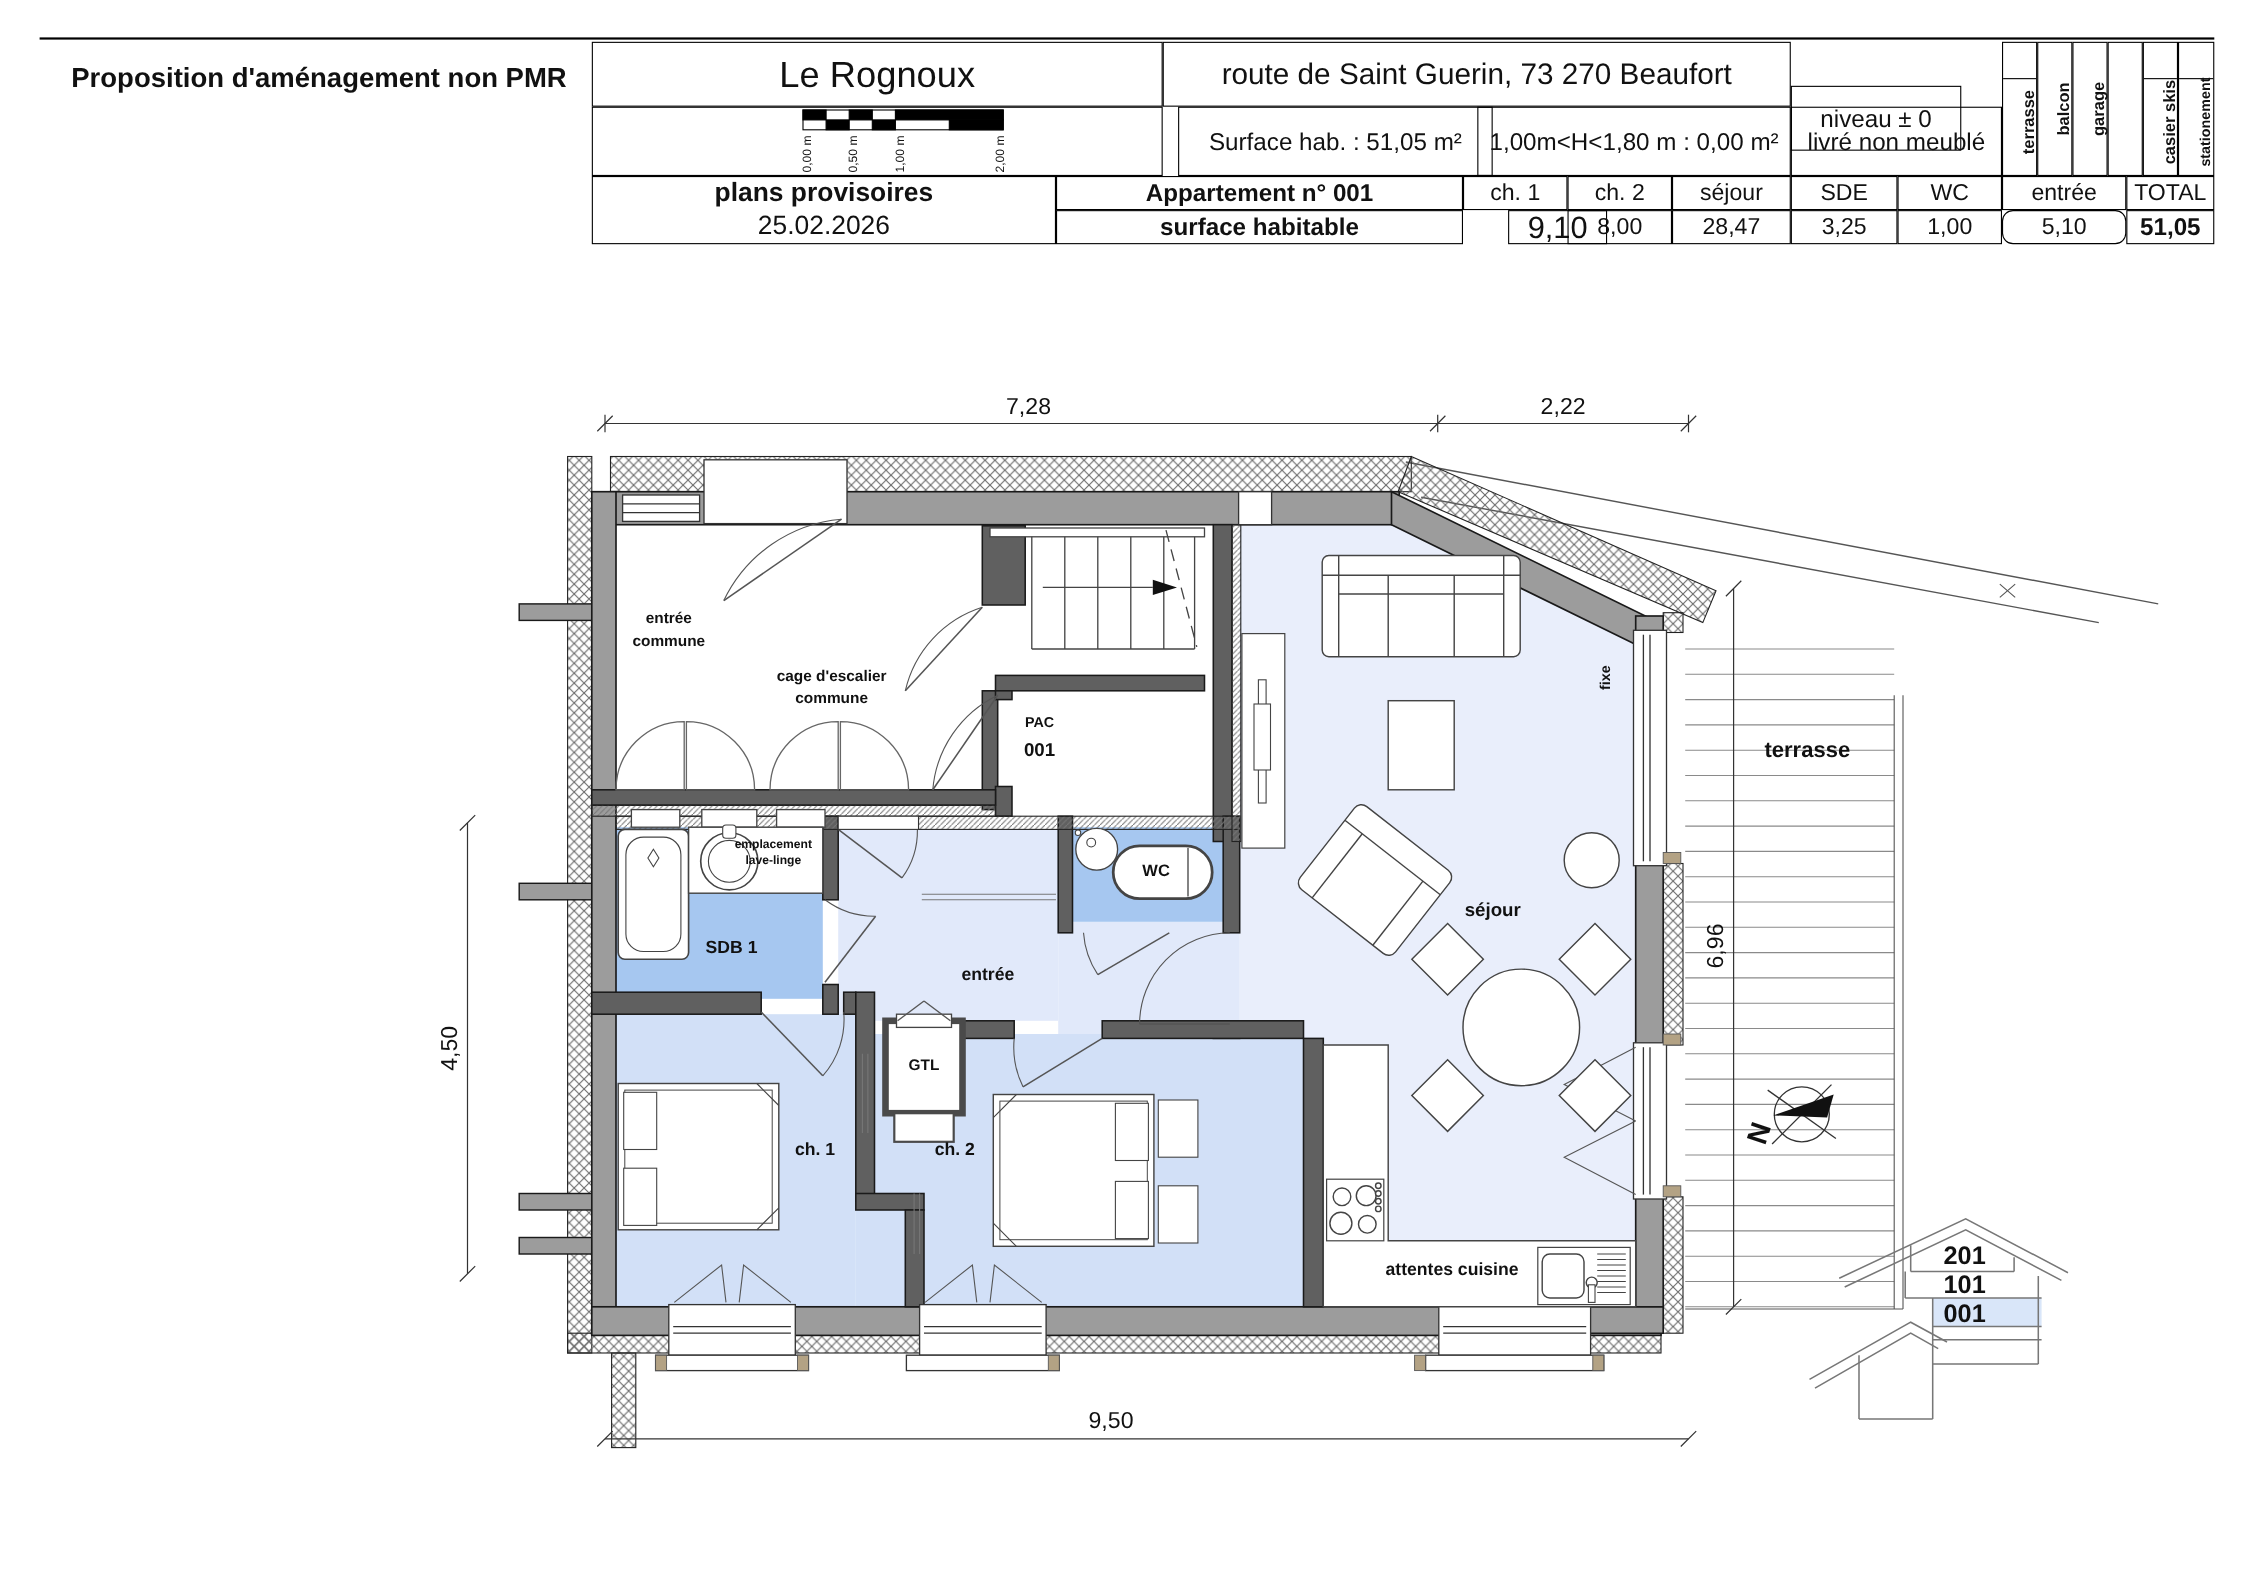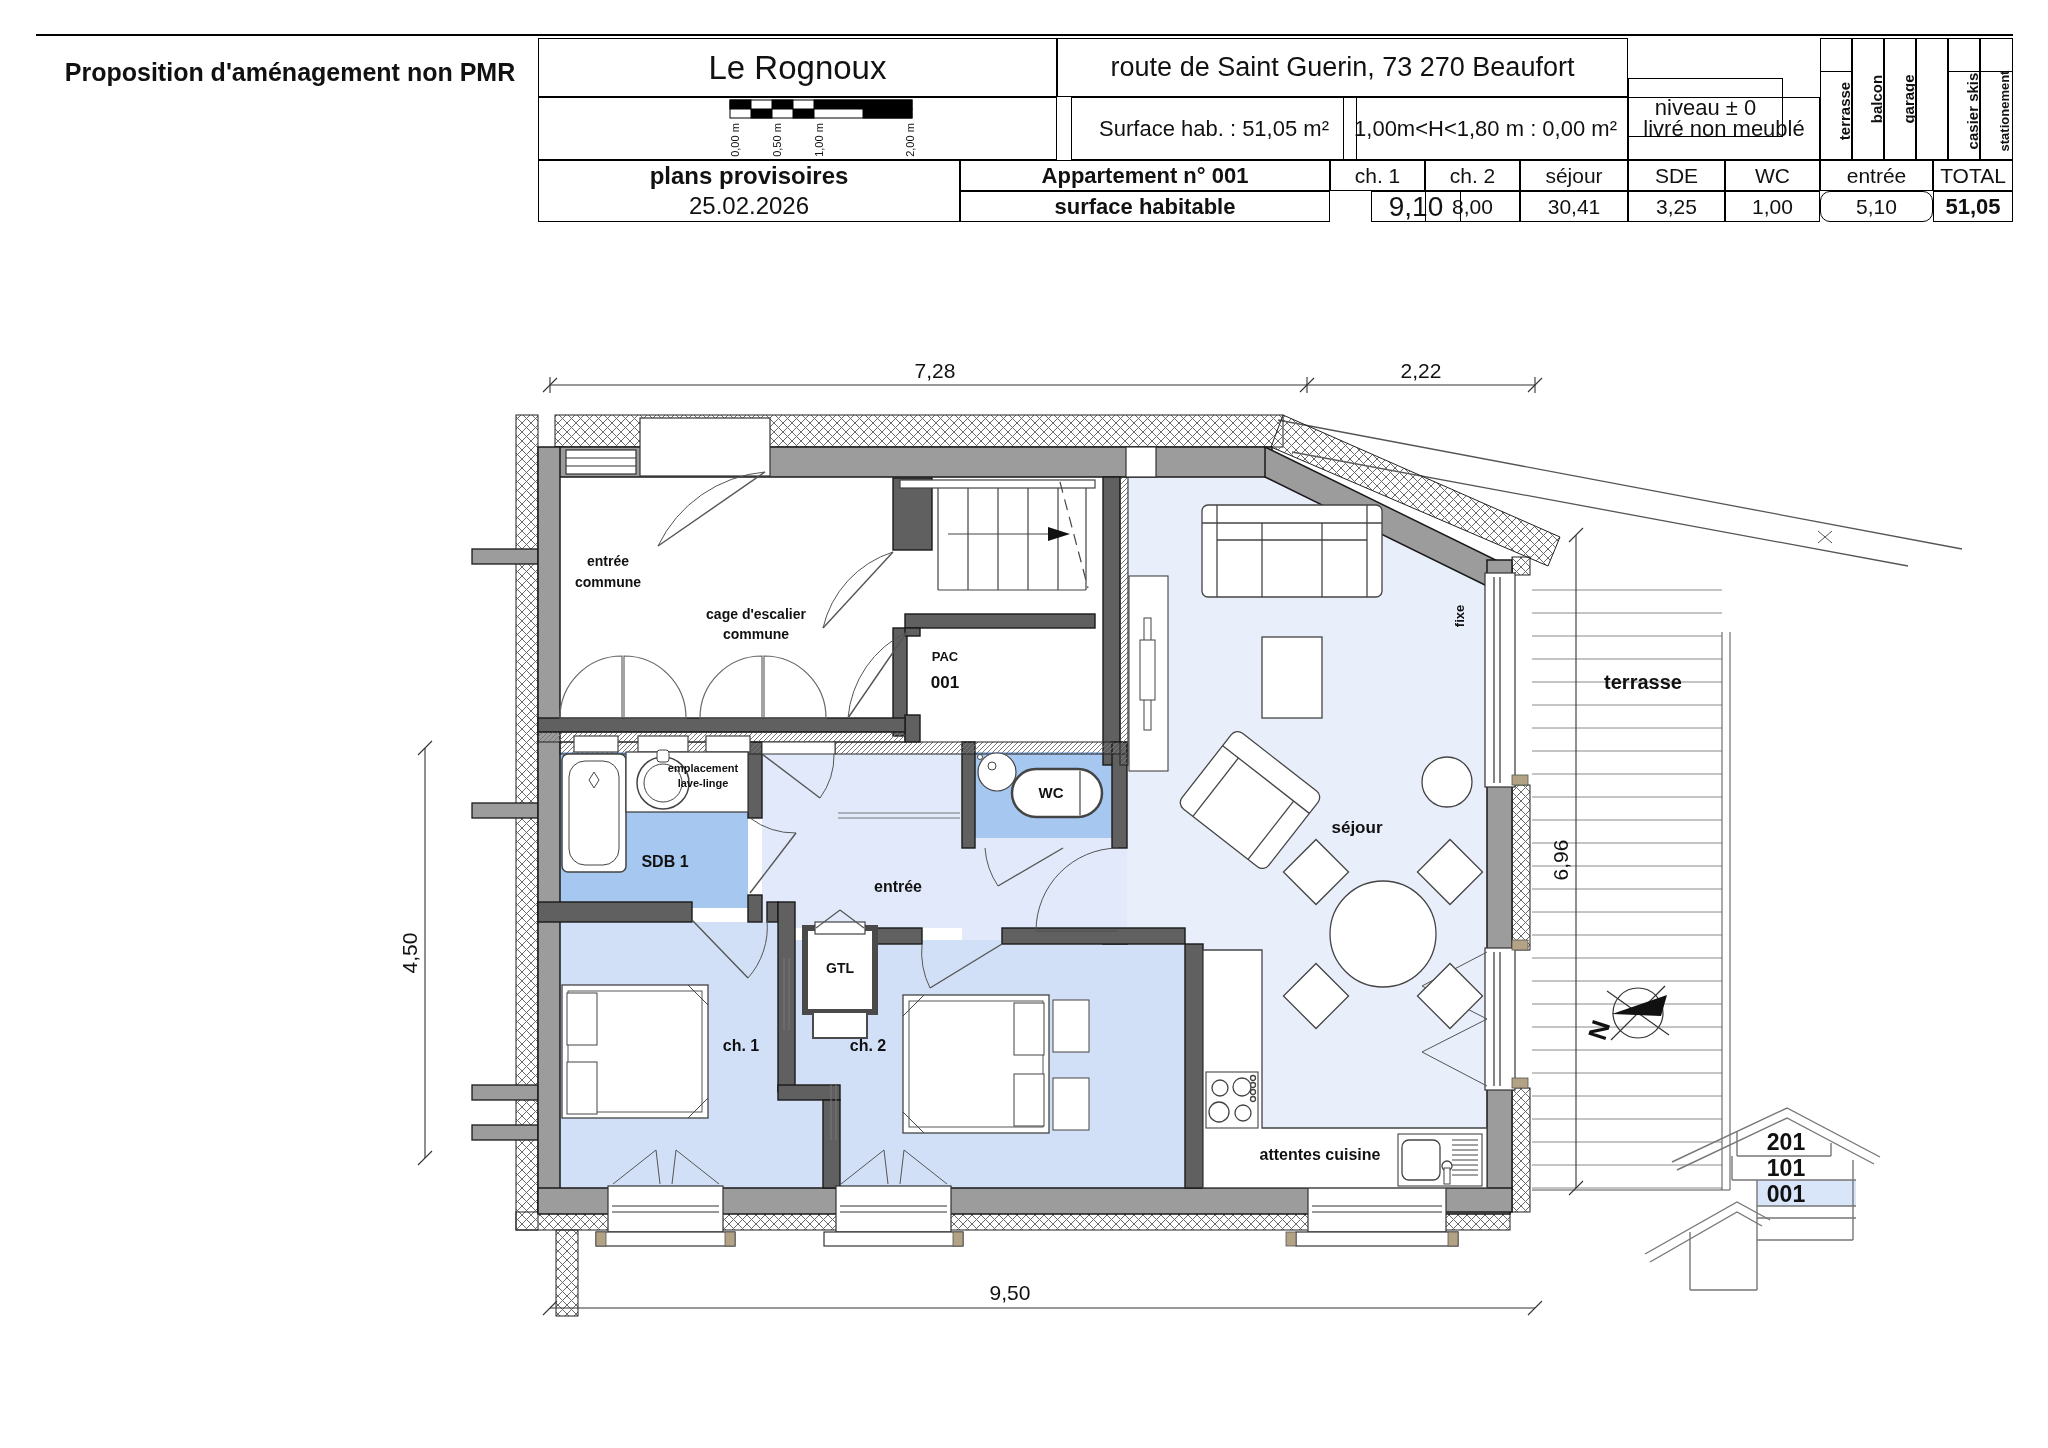--- a/index.html
+++ b/index.html
@@ -407,21 +407,21 @@
 <div class="cell" style="left:1330px;top:160px;width:95px;height:31px;font-size:21px;">ch. 1</div>
 <div class="cell" style="left:1425px;top:160px;width:95px;height:31px;font-size:21px;">ch. 2</div>
 <div class="cell" style="left:1520px;top:160px;width:108px;height:31px;font-size:21px;">séjour</div>
 <div class="cell" style="left:1628px;top:160px;width:97px;height:31px;font-size:21px;">SDE</div>
 <div class="cell" style="left:1725px;top:160px;width:95px;height:31px;font-size:21px;">WC</div>
 <div class="cell" style="left:1820px;top:160px;width:113px;height:31px;font-size:21px;">entrée</div>
 <div class="cell" style="left:1933px;top:160px;width:80px;height:31px;font-size:21px;">TOTAL</div>
 
 <div class="cell" style="left:1371px;top:191px;width:90px;height:31px;font-size:28px;">9,10</div>
 <div class="cell" style="left:1425px;top:191px;width:95px;height:31px;font-size:21px;">8,00</div>
-<div class="cell" style="left:1520px;top:191px;width:108px;height:31px;font-size:21px;">30,41</div>
+<div class="cell" style="left:1520px;top:191px;width:108px;height:31px;font-size:21px;">28,47</div>
 <div class="cell" style="left:1628px;top:191px;width:97px;height:31px;font-size:21px;">3,25</div>
 <div class="cell" style="left:1725px;top:191px;width:95px;height:31px;font-size:21px;">1,00</div>
 <div class="cell" style="left:1820px;top:191px;width:113px;height:31px;font-size:21px;border-radius:10px;">5,10</div>
 <div class="cell b" style="left:1933px;top:191px;width:80px;height:31px;font-size:22px;">51,05</div>
 
 <div class="lbl rot" style="left:735px;top:140px;font-size:11px;">0,00 m</div>
 <div class="lbl rot" style="left:777px;top:140px;font-size:11px;">0,50 m</div>
 <div class="lbl rot" style="left:819px;top:140px;font-size:11px;">1,00 m</div>
 <div class="lbl rot" style="left:910px;top:140px;font-size:11px;">2,00 m</div>
 

